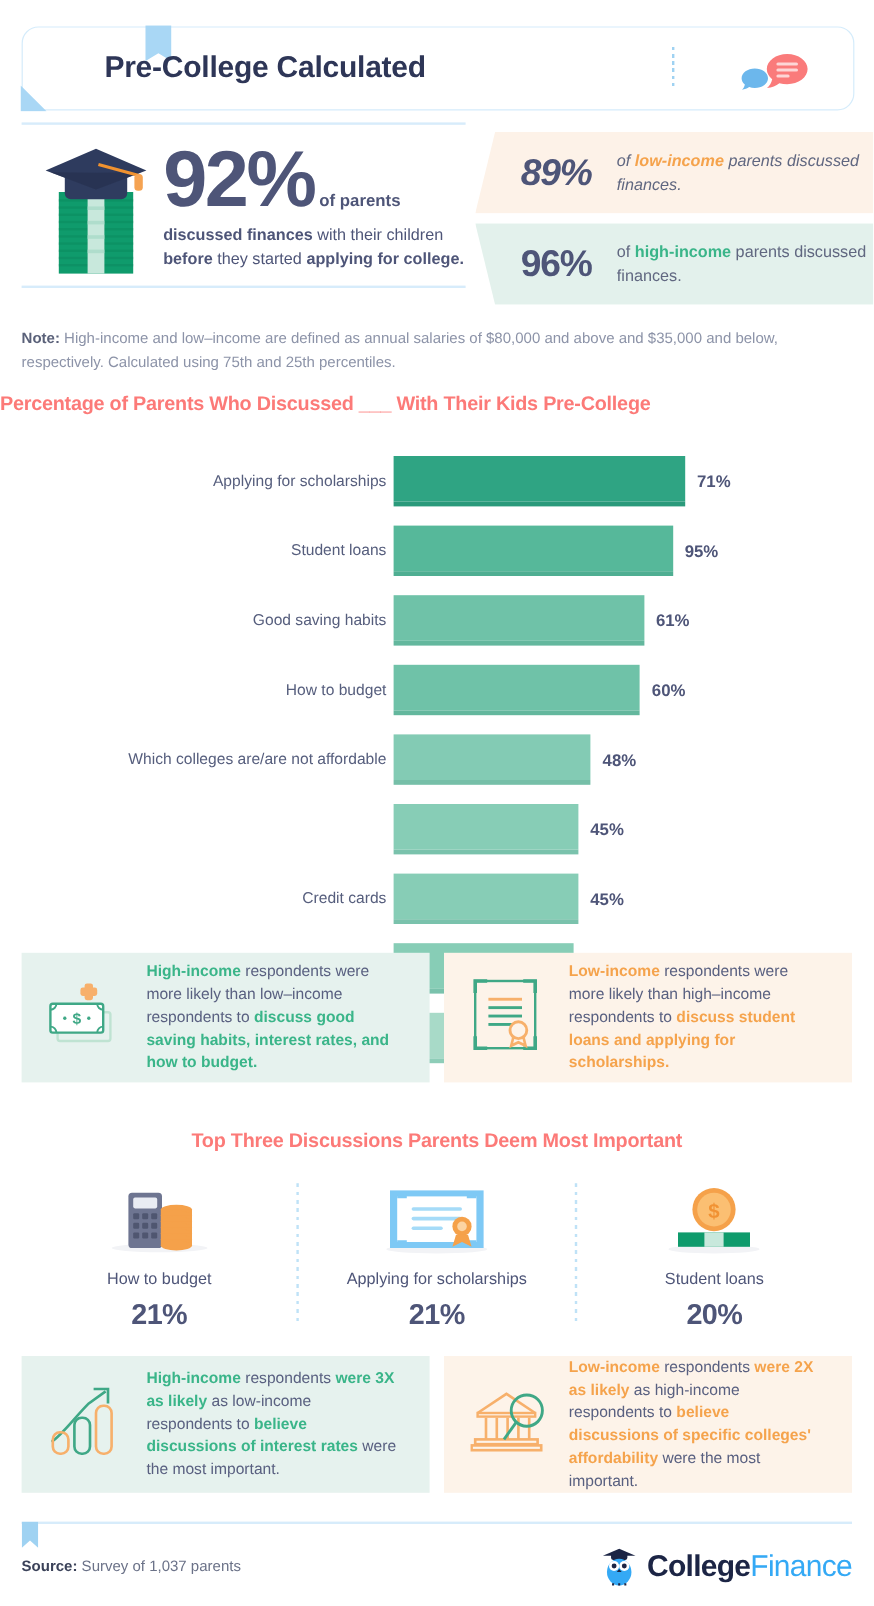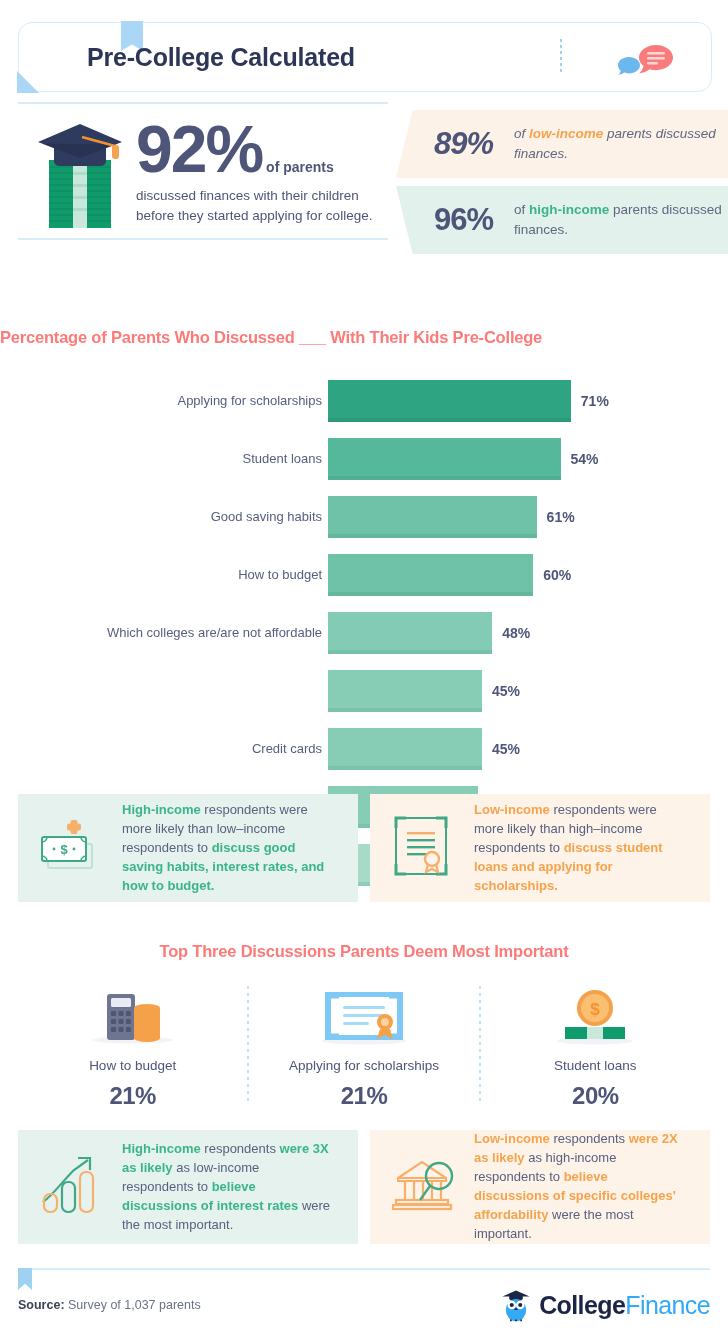--- a/index.html
+++ b/index.html
@@ -49,21 +49,21 @@
   .hero-text{position:absolute;left:118px;top:8px;width:252px;}
   .big92{
     font-size:66px;font-weight:700;color:#4e5578;line-height:1;letter-spacing:-2px;
     display:inline-block;vertical-align:baseline;
   }
   .big92-sub{
     display:inline-block;font-size:14px;font-weight:700;color:#4e5578;
     padding-left:4px;vertical-align:baseline;
   }
   .hero-line{font-size:13.5px;line-height:1.45;color:#4e5578;margin-top:4px;}
-  .hero-line b{font-weight:400;}
+  .hero-line b{font-weight:700;}
 
   
   .stat{position:absolute;left:396px;width:332px;height:68px;}
   .stat .bg{position:absolute;inset:0;}
   .stat1{top:110px;font-style:italic;}
   .stat1 .bg{background:#fdf2e8;clip-path:polygon(5% 0,100% 0,100% 100%,0 100%);}
   .stat2{top:186px;}
   .stat2 .bg{background:#e3f1ec;clip-path:polygon(0 0,100% 0,100% 100%,5% 100%);}
   .stat-num{
     position:absolute;left:38px;top:50%;transform:translateY(-50%);
@@ -224,38 +224,41 @@
   </div>
 
   <div class="stat stat2">
     <div class="bg"></div>
     <div class="stat-num">96%</div>
     <div class="stat-txt">
       <span>of </span><span class="high">high-income</span><span> parents discussed finances.</span>
     </div>
   </div>
 
+  <div class="note">
+    <b>Note:</b><span> High-income and low–income are defined as annual salaries of $80,000 and above and $35,000 and below, respectively. Calculated using 75th and 25th percentiles.</span>
+  </div>
 
   <div class="chart-title">Percentage of Parents Who Discussed ___ With Their Kids Pre-College</div>
   <div class="chart" id="chart">
       <div class="row">
         <div class="lbl">Applying for scholarships</div>
         <div class="bar" style="width: 242.82px;">
           <div class="fill" style="background: rgb(47, 164, 131);"></div>
           <div class="foot" style="background: rgb(43, 154, 123);"></div>
         </div>
         <div class="val" style="left: 580.82px;">71%</div>
       </div>
       <div class="row">
         <div class="lbl">Student loans</div>
         <div class="bar" style="width: 232.56px;">
           <div class="fill" style="background: rgb(86, 184, 154);"></div>
           <div class="foot" style="background: rgb(79, 174, 146);"></div>
         </div>
-        <div class="val" style="left: 570.56px;">54%</div>
+        <div class="val" style="left: 570.56px;">95%</div>
       </div>
       <div class="row">
         <div class="lbl">Good saving habits</div>
         <div class="bar" style="width: 208.62px;">
           <div class="fill" style="background: rgb(111, 194, 168);"></div>
           <div class="foot" style="background: rgb(99, 183, 157);"></div>
         </div>
         <div class="val" style="left: 546.62px;">61%</div>
       </div>
       <div class="row">

